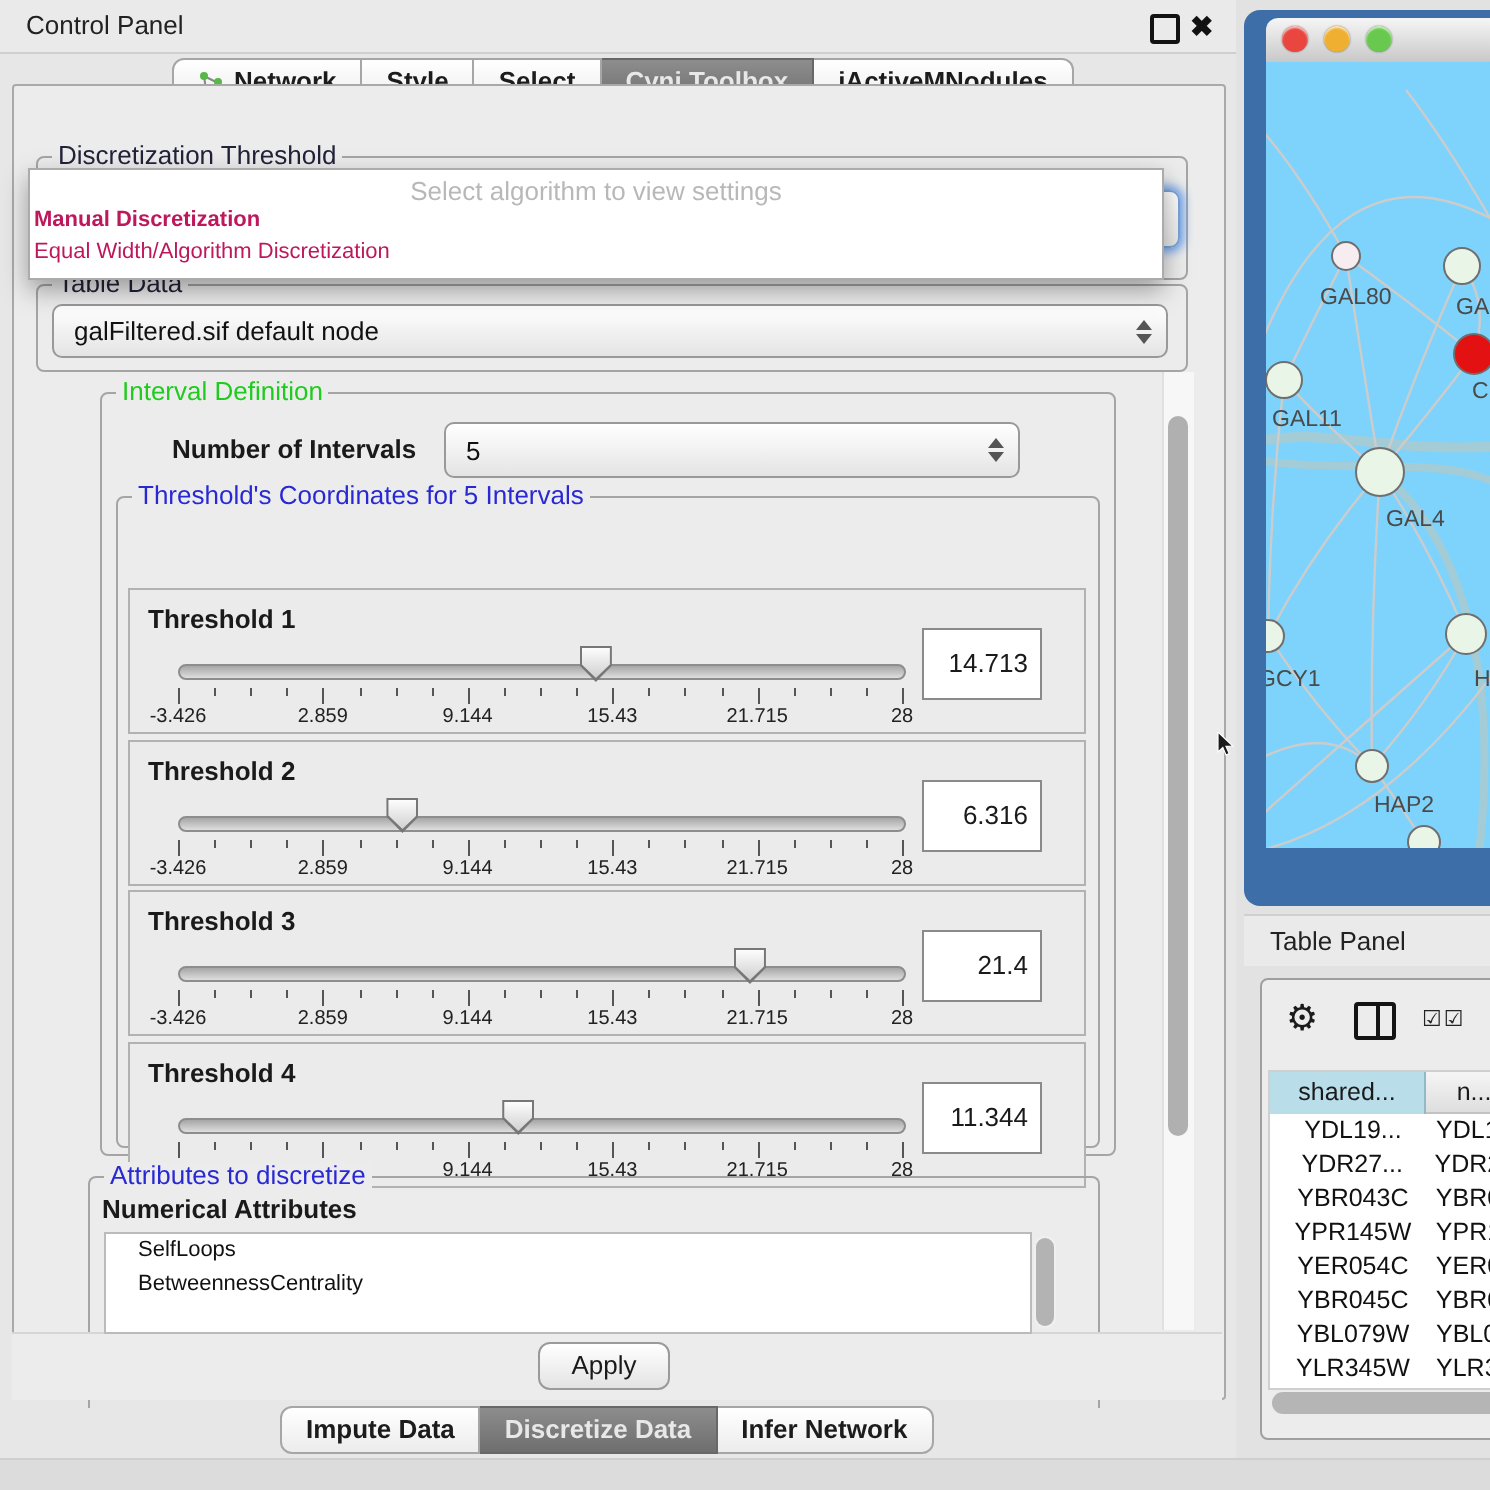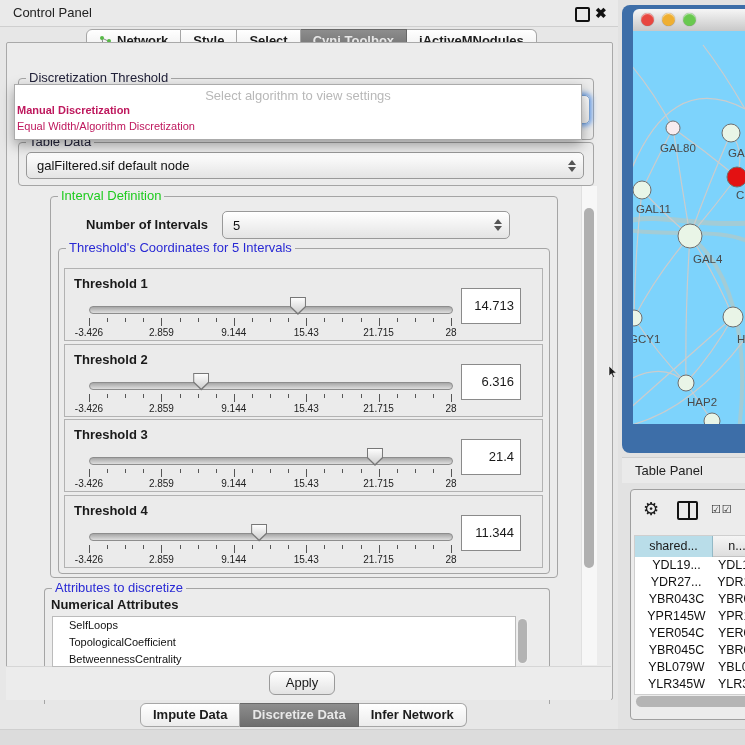--- a/index.html
+++ b/index.html
@@ -42,21 +42,21 @@
   .popup-placeholder{position:absolute;left:0;right:0;top:3px;text-align:center;color:#b8b8b8;font-size:13px;}
   .popup-item{position:absolute;left:2px;font-size:11px;color:#be185d;}
   .popup-item.b{font-weight:bold;top:19px;}
   .popup-item.n{top:35px;}
 
   
   .algo-combo{left:26px;top:95px;width:562px;height:27px;border:1px solid #7aa4d8;border-radius:5px;
               background:linear-gradient(#fff,#e9e9e9);box-shadow:0 0 5px 2px rgba(90,150,235,.85);z-index:1;}
 
   
-  .th-box{position:absolute;left:64px;width:477px;height:71px;border:1px solid #b2b2b2;background:#ebebeb;}
+  .th-box{position:absolute;left:64px;width:477px;height:71px;border:1px solid #b2b2b2;background:#ebebeb;margin-top:26px;}
   .th-label{position:absolute;left:9px;top:7px;font-weight:bold;font-size:13px;}
   .track{position:absolute;left:24px;top:37px;width:362px;height:6px;border:1px solid #8d8d8d;border-radius:4px;
          background:linear-gradient(#a6a6a6,#dedede);}
   .thumb{position:absolute;top:28px;width:16px;height:18px;margin-left:-8px;z-index:2;
          background:#777;clip-path:polygon(0 0,100% 0,100% 55%,50% 100%,0 55%);}
   .thumb::after{content:"";position:absolute;left:1px;top:1px;right:1px;bottom:2px;
          background:linear-gradient(#fdfdfd,#cfcfcf);clip-path:polygon(0 0,100% 0,100% 55%,50% 100%,0 55%);}
   .ruler{position:absolute;left:24px;top:49px;width:362px;height:8px;}
   .tick{position:absolute;top:0;width:1px;height:4px;background:#555;}
   .tick.major{height:8px;}
@@ -334,21 +334,20 @@
           </div>
       <div class="value-box">11.344</div>
     </div>
       </div>
 
     <div class="abs groupbox" style="left:44px;top:588px;width:504px;height:115px;border-bottom:none;border-radius:4px 4px 0 0;"></div>
     <div class="abs group-label" style="left:52px;top:581px;color:#2929d4;">Attributes to discretize</div>
     <div class="abs" style="left:48px;top:597px;font-weight:bold;background:#ececec;padding:0 3px;z-index:1;">Numerical Attributes</div>
     <div class="abs attr-list" id="attr-list">
         <div class="attr-item">SelfLoops</div>
-        <div class="attr-item">TopologicalCoefficient</div>
         <div class="attr-item">BetweennessCentrality</div>
       </div>
     <div class="abs mini-scroll">
         <i></i>
       </div>
 
     <div class="abs v-scroll">
         <i></i>
       </div>
 

